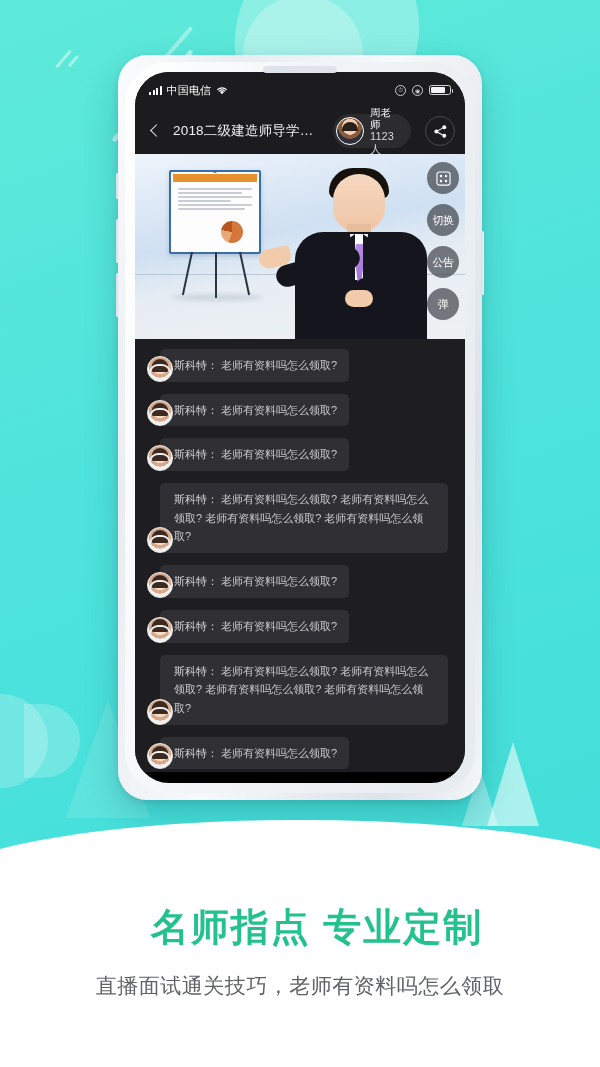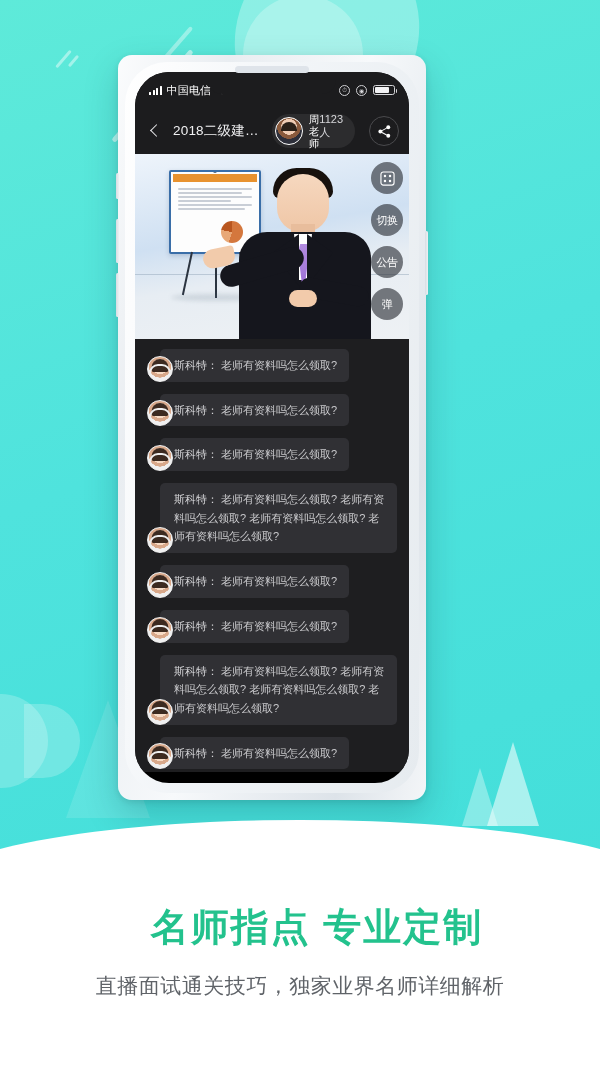--- a/index.html
+++ b/index.html
@@ -92,23 +92,23 @@
   }
   .bottom-flat {
     position:absolute; left:0; right:0; top:886px; bottom:0;
     background:#ffffff;
   }
 
   
   .phone {
     position:absolute;
     left:118px; top:55px;
-    width:308px; height:745px;
+    width:364px; height:745px;
     background:linear-gradient(105deg,#fbfcfd 0%,#e9edf1 22%,#f7f9fb 50%,#dde3e9 82%,#f4f6f8 100%);
-    border-radius:14px;
+    border-radius:29px;
     box-shadow:0 14px 34px rgba(0,60,70,.22), 0 2px 6px rgba(0,0,0,.10);
   }
   .phone-inner-ring {
     position:absolute; inset:7px;
     border-radius:42px;
     background:linear-gradient(100deg,#ffffff 0%,#f2f5f8 40%,#e6ebef 100%);
   }
   .phone-screen {
     position:absolute;
     left:17px; top:17px; right:17px; bottom:17px;
@@ -212,21 +212,21 @@
     width:28px;height:28px;border-radius:50%;
     background:radial-gradient(circle at 50% 34%, #f0cdb4 0 36%, #8a5a3c 37% 55%, #2d2f3a 56% 100%);
     border:1.5px solid #fff;
     flex:none;
     position:relative; overflow:hidden;
   }
   .avatar-t::after{
     content:"";position:absolute;left:50%;top:14%;transform:translateX(-50%);
     width:16px;height:9px;border-radius:8px 8px 0 0;background:#2b2118;
   }
-  .t-meta { display:flex; line-height:1.15; }
+  .t-meta { display:flex; flex-direction:column; line-height:1.15; }
   .t-name { color:#fff; font-size:10.5px; }
   .t-count{ color:#d6d6d9; font-size:11px; }
   .share-btn {
     width:30px;height:30px;border-radius:50%;
     border:1px solid #4a4a4d;
     display:flex;align-items:center;justify-content:center;
     margin-left:6px; flex:none;
   }
 
   
@@ -580,15 +580,15 @@
           </div>
         </div>
 
     </div>
   </div>
 
   <div class="bottom-panel"></div>
   <div class="bottom-flat"></div>
 
   <div class="headline">名师指点 专业定制</div>
-  <div class="subhead">直播面试通关技巧，独家业界名师详细解析</div>
+  <div class="subhead">直播面试通关技巧，老师有资料吗怎么领取</div>
 
 </div>
 
 </body></html>

